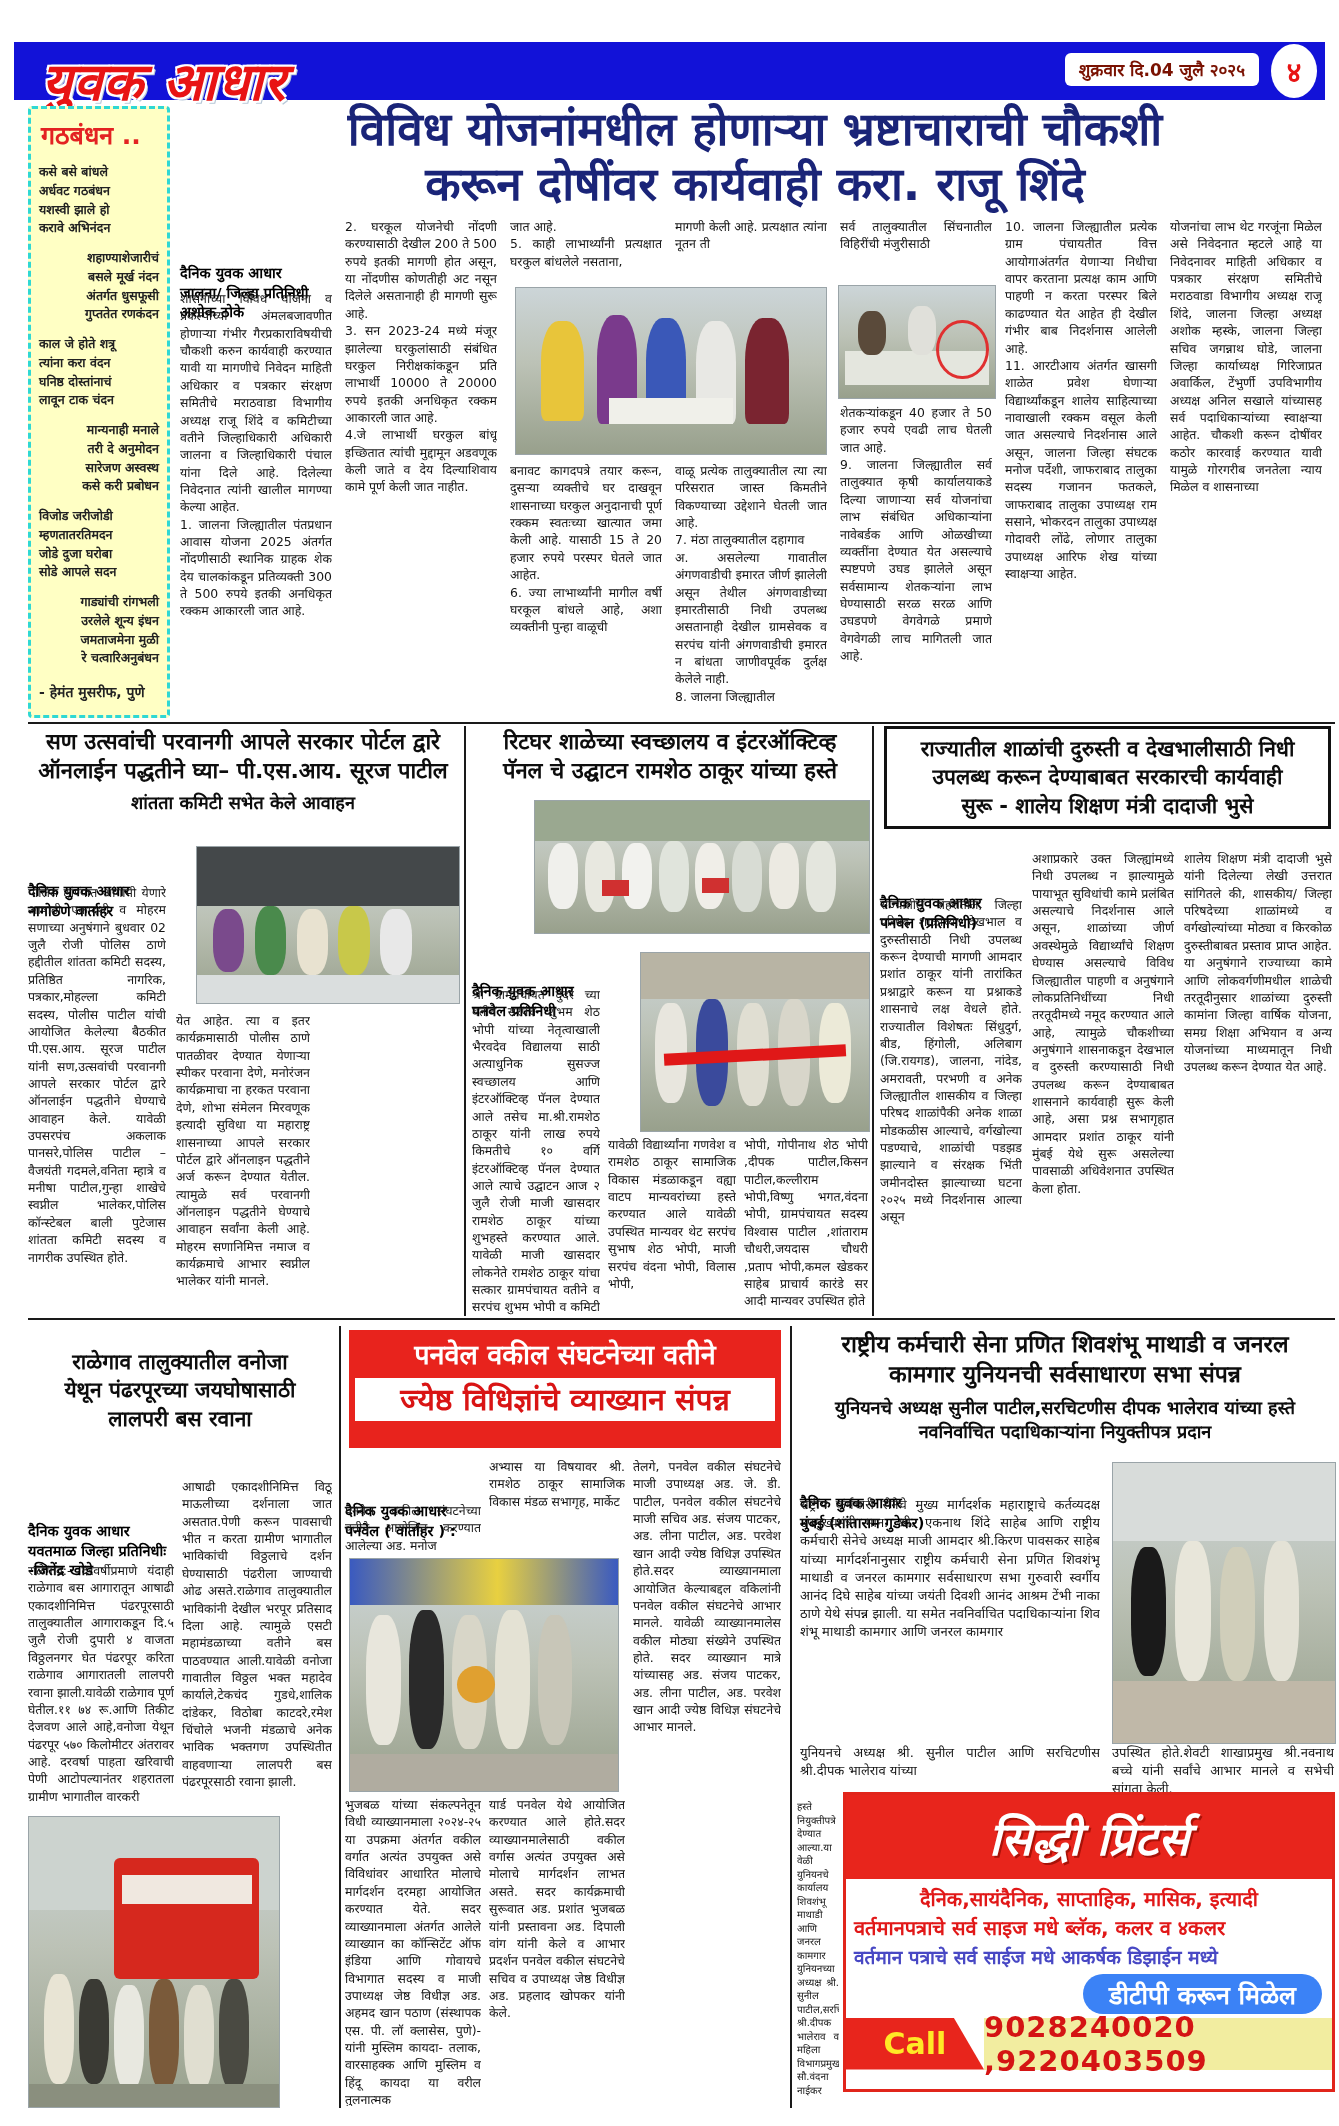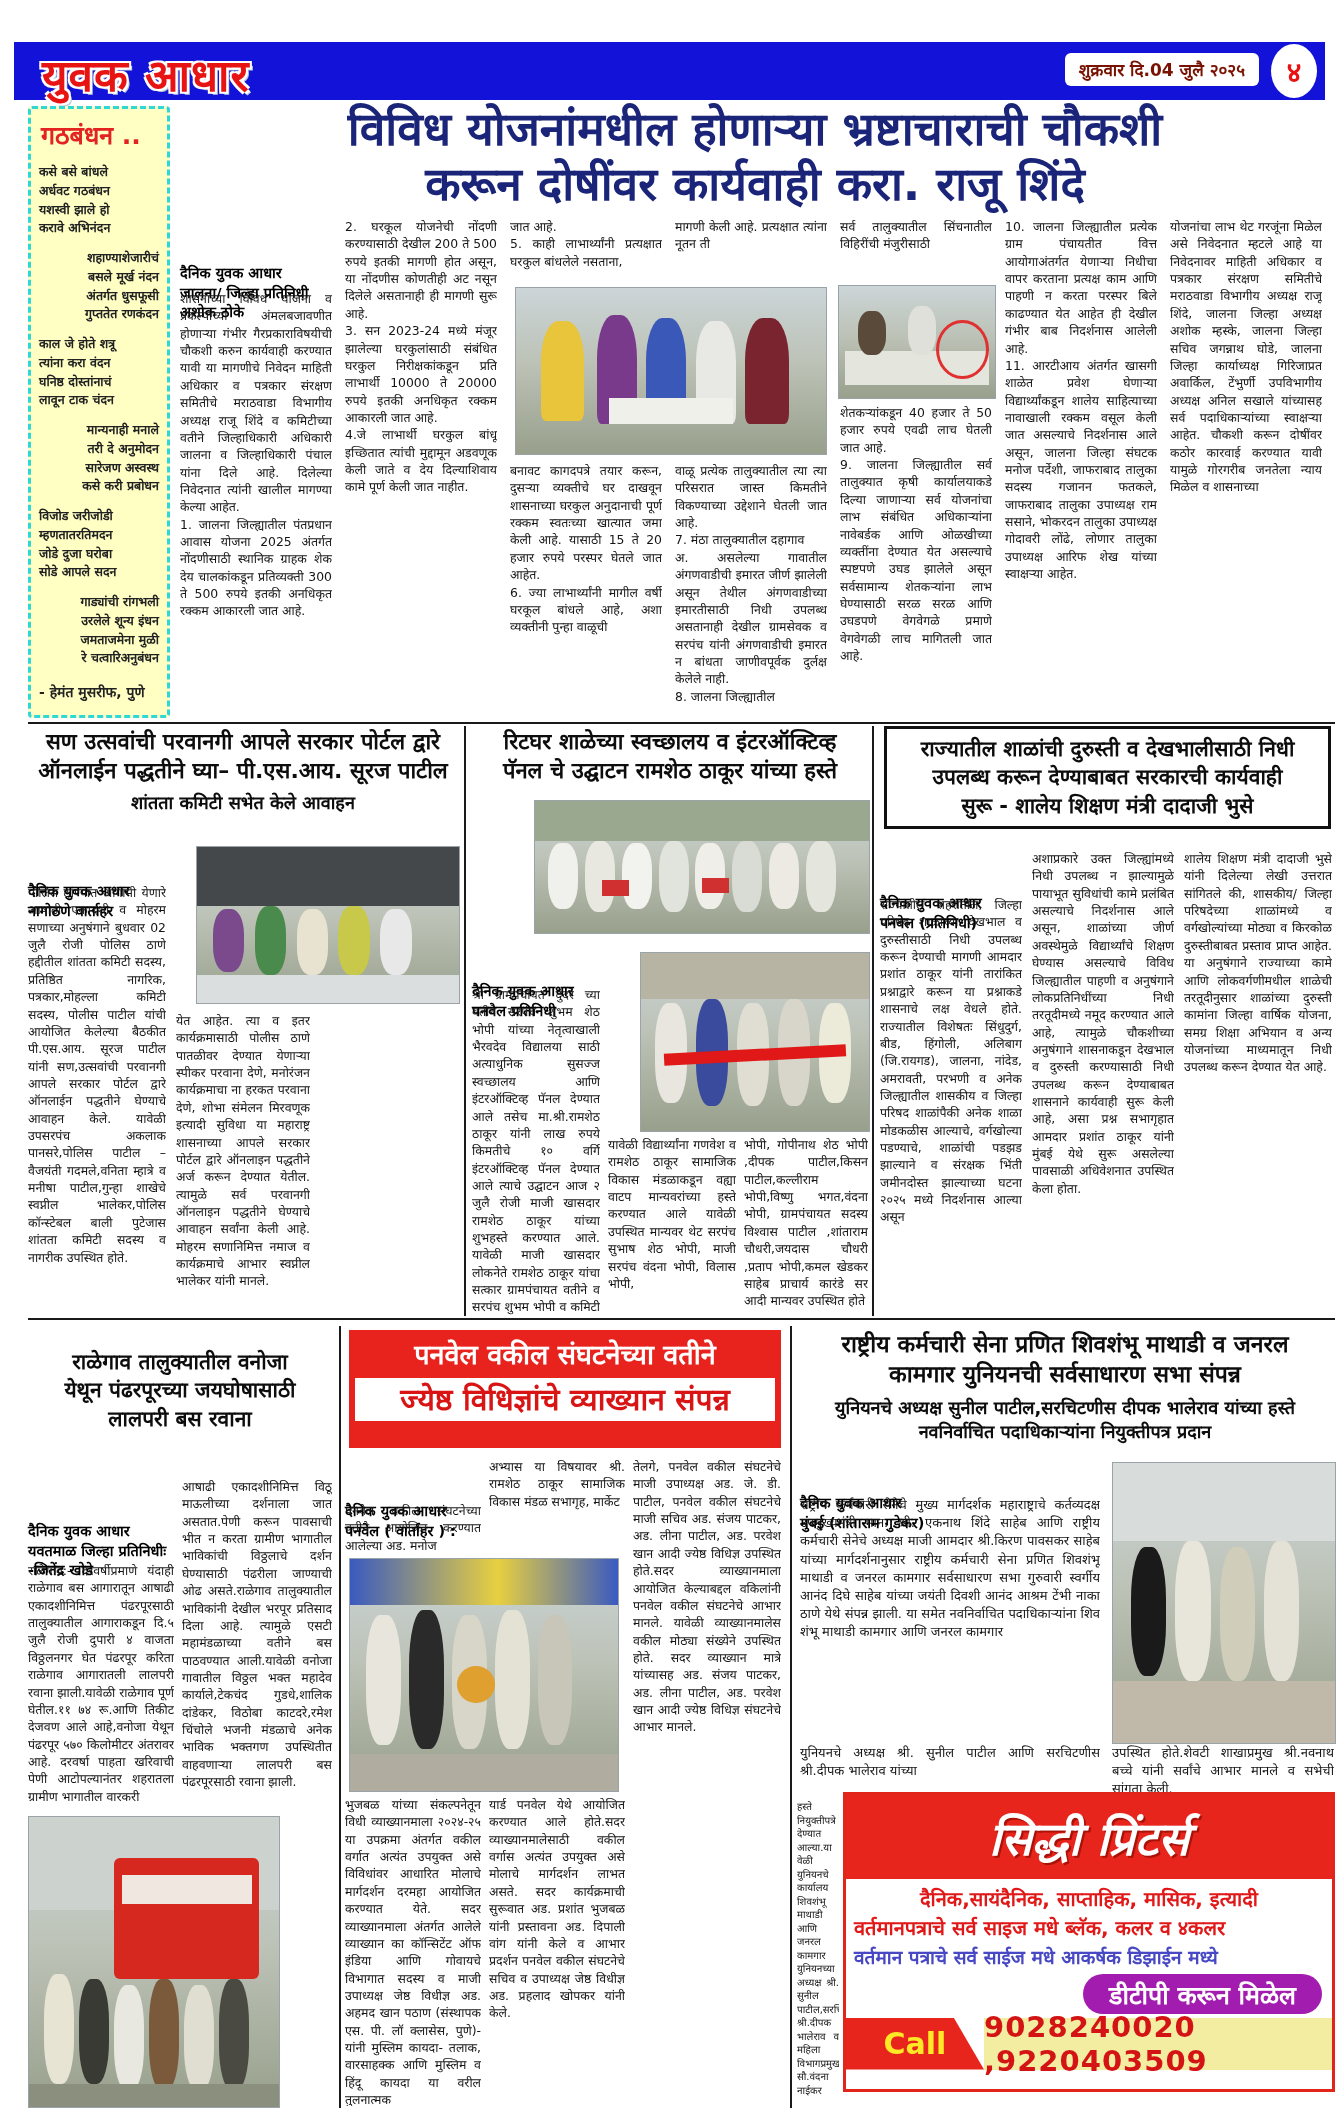--- a/index.html
+++ b/index.html
@@ -1,21 +1,21 @@
 <!DOCTYPE html>
 <html><head>
 <meta charset="utf-8">
 <style>
   html,body{margin:0;padding:0;background:#e8e8e8;}
   .page{position:relative;width:1339px;height:2126px;background:#ffffff;
         font-family:"DejaVu Sans",sans-serif;color:#111;overflow:hidden;margin:0 auto;}
   
   .band{position:absolute;left:14px;top:42px;width:1311px;height:58px;background:#1212d8;}
-  .masthead-text{position:absolute;left:28px;top:2px;font-size:44px;font-weight:900;color:#e81414;
-     letter-spacing:1px;
+  .masthead-text{position:absolute;left:28px;top:2px;font-size:52px;font-weight:900;color:#e81414;
+     font-style:italic;letter-spacing:1px;
      text-shadow:-2px -2px 0 #fff,2px -2px 0 #fff,-2px 2px 0 #fff,2px 2px 0 #fff,3px 3px 0 #b8c8d8;}
   .datebox{position:absolute;right:66px;top:11px;background:#ffffff;border-radius:6px;
      padding:5px 14px;font-size:17px;font-weight:800;color:#7a1202;}
   .pagenum{position:absolute;right:8px;top:2px;width:46px;height:54px;background:#ffffff;
      border-radius:50%;display:flex;align-items:center;justify-content:center;
      font-size:28px;font-weight:900;color:#e81414;}
   
   .poem{position:absolute;left:28px;top:106px;width:142px;height:612px;background:#ffffc4;
      border:3px dashed #2fd8d4;border-radius:4px;padding:6px 8px;box-sizing:border-box;}
   .poem-title{color:#e32222;font-size:25px;font-weight:900;margin:2px 0 12px 2px;}
@@ -46,21 +46,21 @@
   
   .ad{position:absolute;border:3px solid #e1251b;background:#ffffff;box-sizing:border-box;}
   .ad-titleband{background:#e8251c;height:84px;display:flex;align-items:center;justify-content:center;}
   .ad-title{color:#ffffff;font-size:46px;font-weight:900;font-style:italic;
      text-shadow:2px 2px 0 #a81208;}
   .ad-lines{padding:6px 8px 0 8px;}
   .ad-line-red{color:#e11818;font-weight:900;font-size:20px;line-height:1.45;text-align:center;}
   .ad-line-red.left{text-align:left;}
   .ad-line-blue{color:#4848c4;font-weight:900;font-size:19px;line-height:1.5;text-align:left;}
   .ad-pillrow{text-align:right;padding:2px 10px 4px 0;}
-  .ad-pill{display:inline-block;background:#a21caf;color:#ffffff;border-radius:22px;
+  .ad-pill{display:inline-block;background:#3b82f6;color:#ffffff;border-radius:22px;
      font-size:25px;font-weight:900;padding:3px 26px;}
   .ad-callrow{display:flex;height:52px;}
   .call-box{background:#e8251c;color:#ffe926;font-size:30px;font-weight:900;width:138px;
      display:flex;align-items:center;justify-content:center;
      clip-path:polygon(0 0,78% 0,100% 100%,0 100%);}
   .phone-strip{background:#f2eda0;color:#d41414;font-size:29px;font-weight:900;flex:1;
      display:flex;align-items:center;justify-content:center;letter-spacing:1px;}
 </style>
 </head>
 <body>

